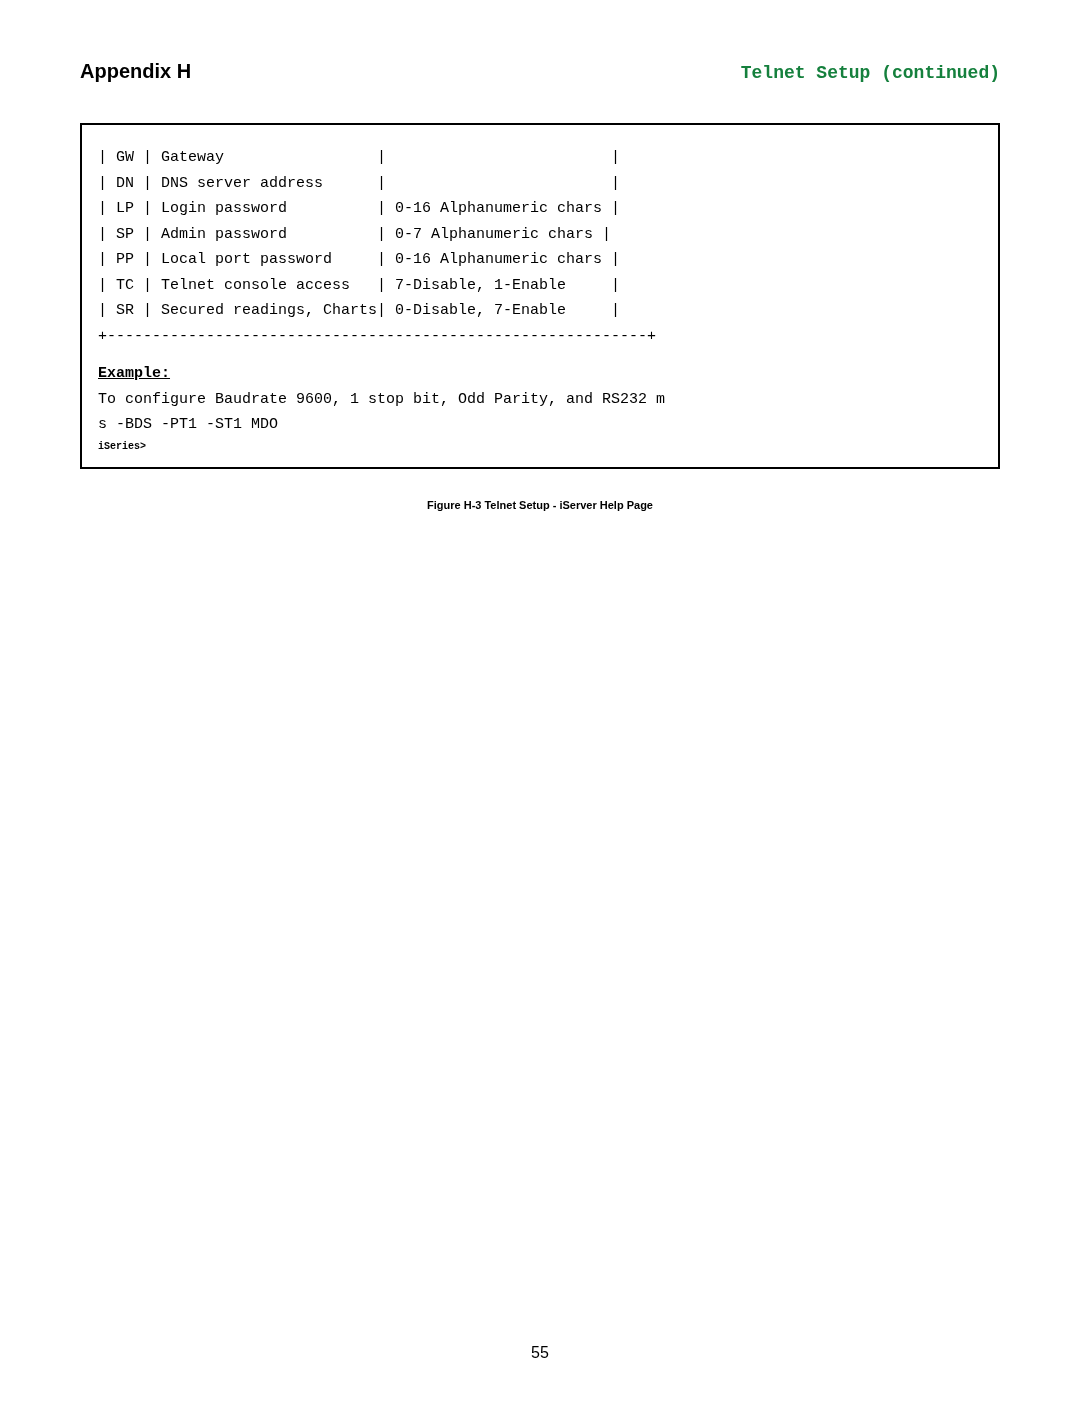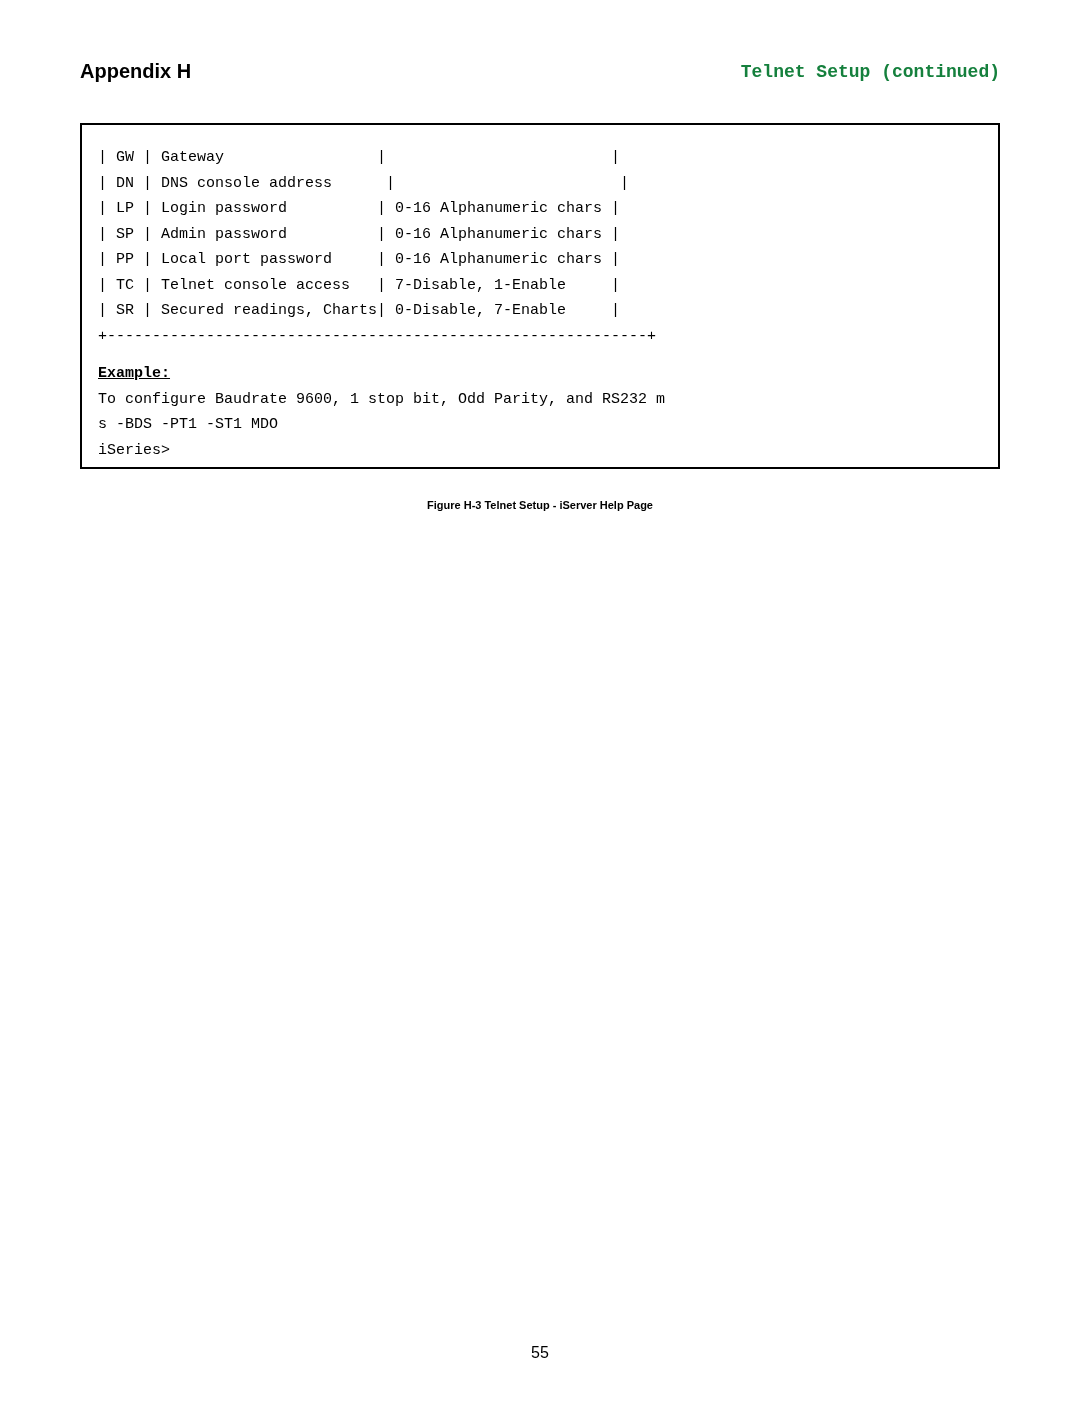--- a/index.html
+++ b/index.html
@@ -20,41 +20,41 @@
       width: 1080px;
       min-height: 1412px;
       background: #ffffff;
       padding: 60px 80px;
       position: relative;
     }
 
     .header {
       display: flex;
       justify-content: space-between;
-      align-items: center;
+      align-items: flex-end;
       margin-bottom: 40px;
     }
 
     .header-left {
       font-family: Arial, sans-serif;
       font-weight: bold;
       font-size: 20px;
       color: #000000;
     }
 
     .header-right {
       font-family: Liberation Mono, monospace;
       font-weight: bold;
       font-size: 18px;
       color: #15803d;
     }
 
     .content-box {
       border: 2px solid #000000;
-      padding: 20px 16px 4px 16px;
+      padding: 20px 16px 12px 16px;
       margin-bottom: 30px;
       font-family: 'Courier New', Courier, monospace;
       font-size: 15px;
       line-height: 1.6;
     }
 
     .table-row {
       white-space: pre;
       font-family: 'Courier New', Courier, monospace;
       font-size: 15px;
@@ -105,35 +105,35 @@
 <div class="page">
 
   <div class="header">
     <span class="header-left">Appendix  H</span>
     <span class="header-right">Telnet Setup (continued)</span>
   </div>
 
   <div class="content-box">
 
     <div class="table-row">| GW | Gateway                 |                         |</div>
-    <div class="table-row">| DN | DNS console address      |                         |</div>
+    <div class="table-row">| DN | DNS server address      |                         |</div>
     <div class="table-row">| LP | Login password          | 0-16 Alphanumeric chars |</div>
-    <div class="table-row">| SP | Admin password          | 0-16 Alphanumeric chars |</div>
+    <div class="table-row">| SP | Admin password          | 0-7 Alphanumeric chars |</div>
     <div class="table-row">| PP | Local port password     | 0-16 Alphanumeric chars |</div>
     <div class="table-row">| TC | Telnet console access   | 7-Disable, 1-Enable     |</div>
     <div class="table-row">| SR | Secured readings, Charts| 0-Disable, 7-Enable     |</div>
     <div class="divider-line">+------------------------------------------------------------+</div>
 
     <div class="example-section">
       <div style="margin-top:12px;">
         <span class="bold-text" style="font-weight:bold; text-decoration:underline; font-family:'Courier New',Courier,monospace; font-size:15px;">Example:</span>
       </div>
       <div style="font-family:'Courier New',Courier,monospace; font-size:15px; line-height:1.7;">To configure Baudrate 9600, 1 stop bit, Odd Parity, and RS232 m</div>
       <div style="font-family:'Courier New',Courier,monospace; font-size:15px; line-height:1.7;">s -BDS  -PT1  -ST1  MDO</div>
-      <div style="font-family:'Courier New',Courier,monospace; font-size:15px; font-weight:normal; line-height:1.7;">iSeries&gt;</div>
+      <div style="font-family:'Courier New',Courier,monospace; font-size:10px; font-weight:bold; line-height:1.7;">iSeries&gt;</div>
     </div>
 
   </div>
 
   <div class="figure-caption">Figure H-3  Telnet Setup - iServer Help Page</div>
 
   <div class="page-number">55</div>
 
 </div>
 

